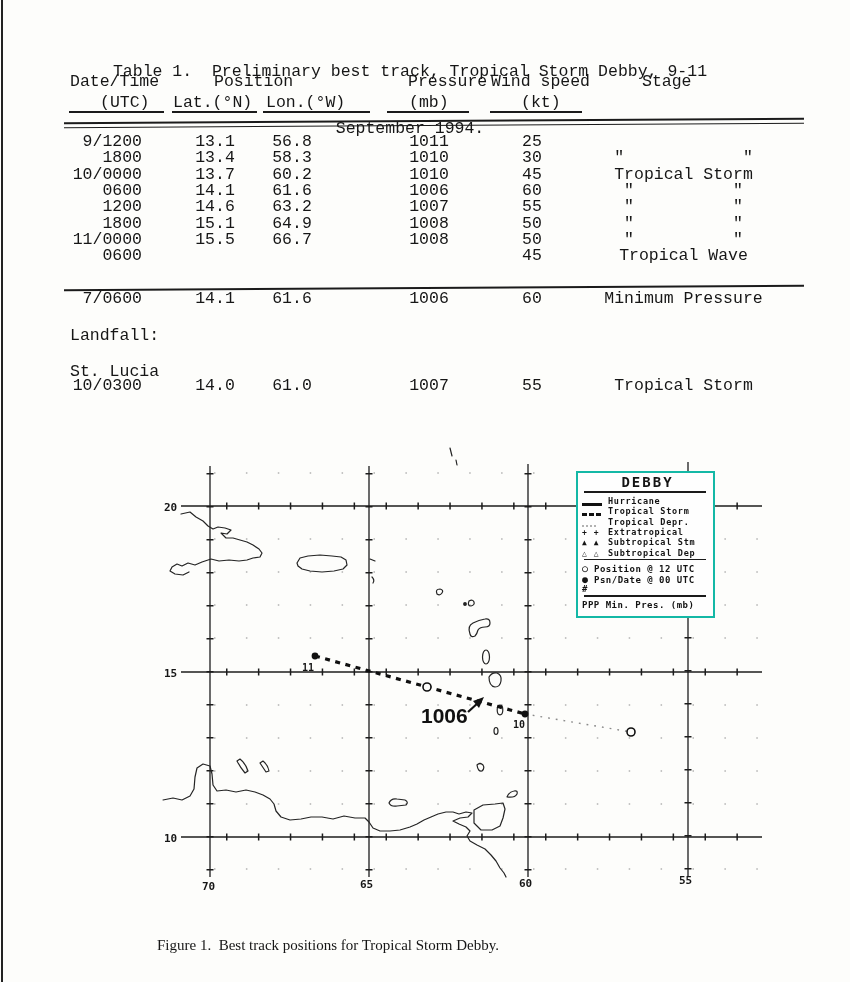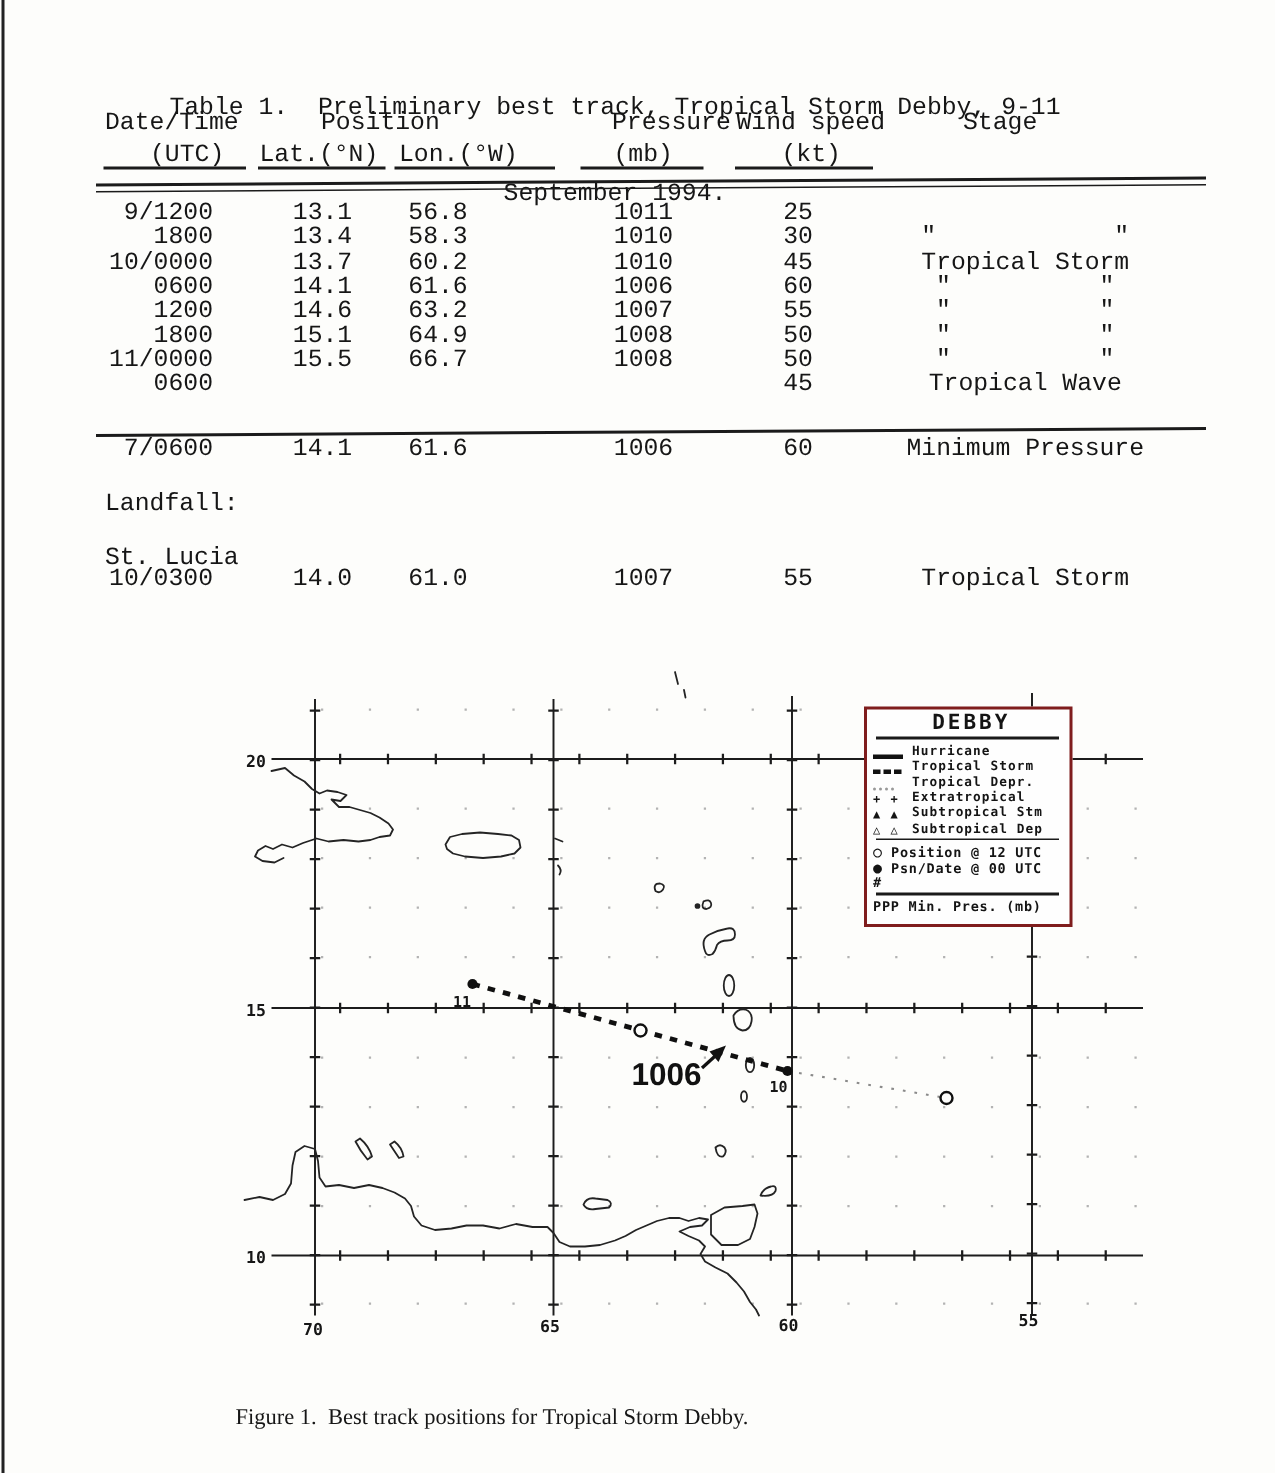--- a/index.html
+++ b/index.html
@@ -26,21 +26,21 @@
   .c-kt   {left:497px;width:70px; text-align:center;}
   .c-stage{left:566px;width:235px;text-align:center;}
   
   .map-svg{position:absolute;left:155px;top:438px;width:625px;height:462px;}
   .maplbl{font:bold 11px "DejaVu Sans Mono",monospace;fill:#161616;}
   .ptlbl {font:bold 10px "DejaVu Sans Mono",monospace;fill:#161616;}
   .p1006 {font:bold 21px "Liberation Sans",sans-serif;fill:#111;}
   
   .legend{
     position:absolute;left:576px;top:471px;width:139px;height:147px;
-    border:2px solid #7f1d1d;background:#fefefe;box-sizing:border-box;
+    border:2px solid #14b8a6;background:#fefefe;box-sizing:border-box;
     font-family:"DejaVu Sans Mono",monospace;font-weight:bold;color:#141414;
     padding:2px 0 0 4px;
   }
   .legend-title{text-align:center;font-size:14px;letter-spacing:2px;line-height:15px;}
   .legend-hr{height:1.5px;background:#1a1a1a;margin:1px 7px 3px 2px;}
   .li{display:flex;align-items:flex-end;height:10.4px;font-size:8.5px;letter-spacing:.7px;}
   .li .sw{width:26px;flex:none;display:flex;align-items:center;gap:2px;}
   .sw-solid{width:20px;height:3px;background:#111;}
   .sw-dash{width:5px;height:3px;background:#111;}
   .sw-dot{width:2px;height:2px;background:#999;border-radius:50%;}

